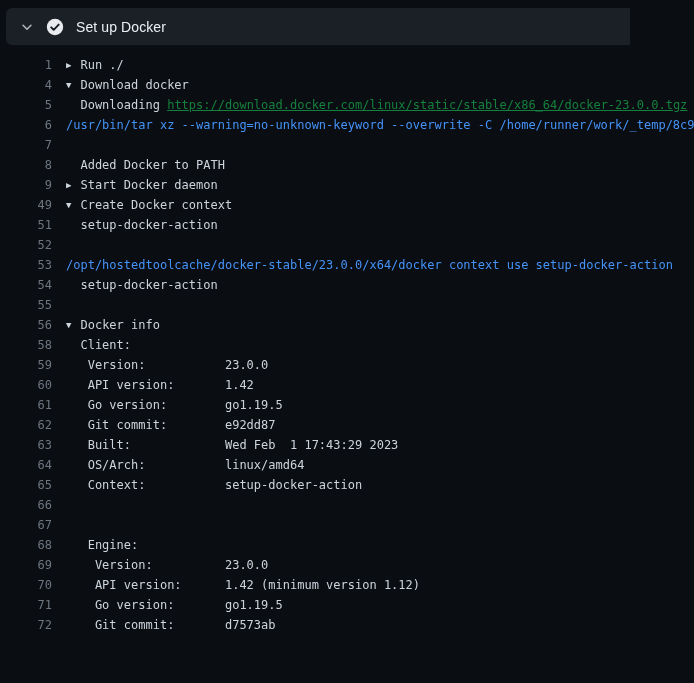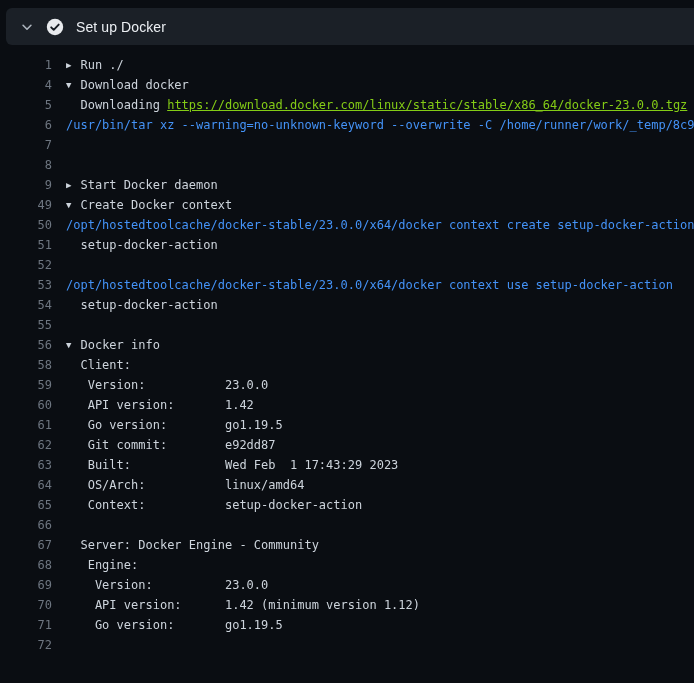--- a/index.html
+++ b/index.html
@@ -7,21 +7,21 @@
     width: 694px; height: 683px;
     background: #0a0d12;
     overflow: hidden;
     font-family: "DejaVu Sans Mono", "Liberation Mono", monospace;
   }
   .viewer { width: 694px; height: 683px; position: relative; }
 
   
   .step-header {
     margin: 8px 0 0 6px;
-    width: 688px;
+    width: 624px;
     height: 37px;
     background: #1b2027;
     border-radius: 6px 0 0 6px;
     display: flex;
     align-items: center;
     padding: 0 12px;
     cursor: pointer;
   }
   .chev { width: 18px; height: 18px; display: flex; align-items: center; justify-content: center; margin-right: 10px; }
   .check-wrap { width: 18px; height: 18px; margin-right: 12px; }
@@ -60,21 +60,21 @@
   .content.command { color: #4493f8; }
   .arrow {
     display: inline-block;
     width: 14.46px;
     font-size: 9px;
     color: #cdd4dc;
     position: relative;
     top: -1px;
     cursor: pointer;
   }
-  .link { text-decoration: underline; cursor: pointer; color: #84cc16; }
+  .link { text-decoration: underline; cursor: pointer; color: #15803d; }
 </style>
 </head>
 <body>
 
 <div class="viewer">
 
   <div class="step-header">
     <span class="chev">
       <svg width="14" height="14" viewBox="0 0 16 16">
         <path d="M3.5 6l4.5 4.5L12.5 6" fill="none" stroke="#aeb6bf" stroke-width="1.8" stroke-linecap="round" stroke-linejoin="round"></path>
@@ -88,40 +88,39 @@
     </span>
     <span class="step-title">Set up Docker</span>
   </div>
 
   <div class="log">
       <div class="line"><span class="num">1</span><span class="content"><span class="arrow">▶</span><span>Run ./</span></span></div>
       <div class="line"><span class="num">4</span><span class="content"><span class="arrow">▼</span><span>Download docker</span></span></div>
       <div class="line"><span class="num">5</span><span class="content"><span>  Downloading </span><span class="link">https://download.docker.com/linux/static/stable/x86_64/docker-23.0.0.tgz</span></span></div>
       <div class="line"><span class="num">6</span><span class="content command">/usr/bin/tar xz --warning=no-unknown-keyword --overwrite -C /home/runner/work/_temp/8c9</span></div>
       <div class="line"><span class="num">7</span></div>
-      <div class="line"><span class="num">8</span></div>
+      <div class="line"><span class="num">8</span><span class="content">  Added Docker to PATH</span></div>
       <div class="line"><span class="num">9</span><span class="content"><span class="arrow">▶</span><span>Start Docker daemon</span></span></div>
       <div class="line"><span class="num">49</span><span class="content"><span class="arrow">▼</span><span>Create Docker context</span></span></div>
-      <div class="line"><span class="num">50</span><span class="content command">/opt/hostedtoolcache/docker-stable/23.0.0/x64/docker context create setup-docker-action</span></div>
       <div class="line"><span class="num">51</span><span class="content">  setup-docker-action</span></div>
       <div class="line"><span class="num">52</span></div>
       <div class="line"><span class="num">53</span><span class="content command">/opt/hostedtoolcache/docker-stable/23.0.0/x64/docker context use setup-docker-action</span></div>
       <div class="line"><span class="num">54</span><span class="content">  setup-docker-action</span></div>
       <div class="line"><span class="num">55</span></div>
       <div class="line"><span class="num">56</span><span class="content"><span class="arrow">▼</span><span>Docker info</span></span></div>
       <div class="line"><span class="num">58</span><span class="content">  Client:</span></div>
       <div class="line"><span class="num">59</span><span class="content">   Version:           23.0.0</span></div>
       <div class="line"><span class="num">60</span><span class="content">   API version:       1.42</span></div>
       <div class="line"><span class="num">61</span><span class="content">   Go version:        go1.19.5</span></div>
       <div class="line"><span class="num">62</span><span class="content">   Git commit:        e92dd87</span></div>
       <div class="line"><span class="num">63</span><span class="content">   Built:             Wed Feb  1 17:43:29 2023</span></div>
       <div class="line"><span class="num">64</span><span class="content">   OS/Arch:           linux/amd64</span></div>
       <div class="line"><span class="num">65</span><span class="content">   Context:           setup-docker-action</span></div>
       <div class="line"><span class="num">66</span><span class="content"></span></div>
-      <div class="line"><span class="num">67</span><span class="content">  Server: Docker Engine - Community</span></div>
+      <div class="line"><span class="num">67</span></div>
       <div class="line"><span class="num">68</span><span class="content">   Engine:</span></div>
       <div class="line"><span class="num">69</span><span class="content">    Version:          23.0.0</span></div>
       <div class="line"><span class="num">70</span><span class="content">    API version:      1.42 (minimum version 1.12)</span></div>
       <div class="line"><span class="num">71</span><span class="content">    Go version:       go1.19.5</span></div>
-      <div class="line"><span class="num">72</span></div>
+      <div class="line"><span class="num">72</span><span class="content">    Git commit:       d7573ab</span></div>
     </div>
 
 </div>
 
 </body></html>

